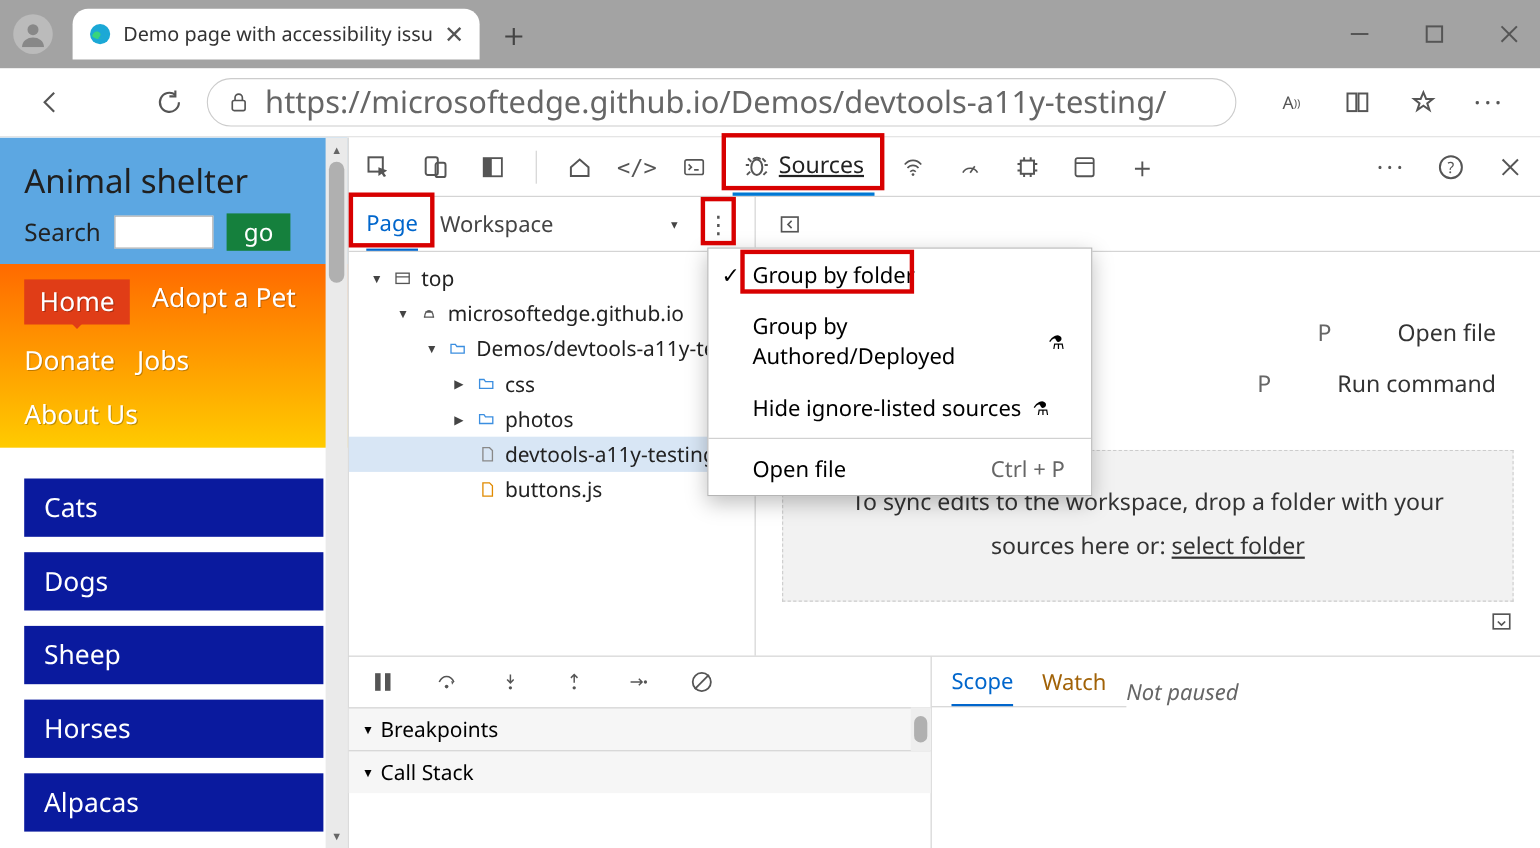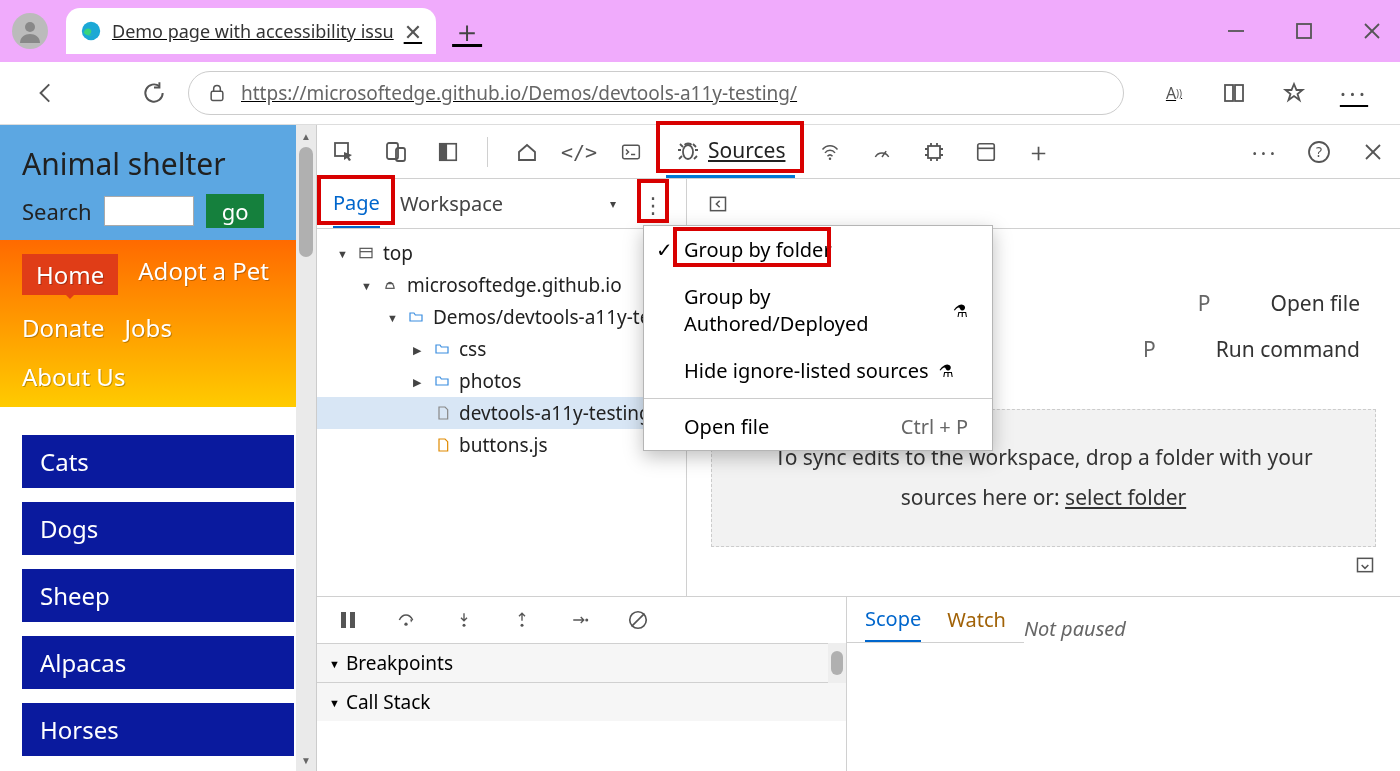--- a/index.html
+++ b/index.html
@@ -1,35 +1,35 @@
 <!DOCTYPE html>
 <html><head>
 <meta charset="utf-8">
 <style>
 * { box-sizing: border-box; margin: 0; padding: 0; font-family: "Segoe UI", system-ui, sans-serif; }
 body { width: 1400px; height: 771px; background: #d9d9d9; overflow: hidden; position: relative; }
 
 
-.browser-chrome { background: #f0abfc; text-decoration: underline; }
+.browser-chrome { background: #a3a3a3; }
 .title-bar { height: 62px; display: flex; align-items: center; padding: 0 12px; }
 .profile-icon { width: 36px; height: 36px; border-radius: 50%; background: #bbb; display: flex; align-items: center; justify-content: center; margin-right: 18px; }
 .tabs-area { display: flex; align-items: center; flex: 1; }
 .browser-tab { background: #fff; border-radius: 14px 14px 0 0; height: 46px; display: flex; align-items: center; padding: 0 14px; min-width: 370px; gap: 10px; }
 .tab-favicon { width: 22px; height: 22px; }
 .tab-title { font-size: 18px; color: #333; flex: 1; white-space: nowrap; overflow: hidden; }
 .tab-close { font-size: 22px; color: #555; cursor: pointer; }
 .new-tab-btn { margin-left: 16px; font-size: 30px; color: #444; cursor: pointer; }
 .window-controls { margin-left: auto; display: flex; gap: 36px; align-items: center; }
 .win-btn { width: 32px; height: 32px; display: flex; align-items: center; justify-content: center; cursor: pointer; }
 
 .address-row { background: #fff; height: 62px; display: flex; align-items: center; padding: 0 30px; gap: 18px; }
 .nav-icon { width: 32px; height: 32px; display:flex; align-items:center; justify-content:center; cursor:pointer; color:#333; }
 .nav-spacer { width: 40px; }
 .address-bar { flex: 1; height: 44px; border: 1px solid #ccc; border-radius: 22px; background:#fff; display:flex; align-items:center; padding:0 18px; gap:14px; }
-.url-text { font-size: 19px; color: #666; flex:1; white-space:nowrap; overflow:hidden; }
+.url-text { font-size: 28px; color: #666; flex:1; white-space:nowrap; overflow:hidden; }
 .right-icons { display:flex; gap:28px; margin-left:16px; align-items:center;}
 .right-icons .nav-icon { color:#555; }
 
 
 .content-area { display:flex; height: calc(771px - 62px - 62px); background:#fff; border-top: 1px solid #ddd;}
 .page-panel { width: 316px; position:relative; overflow:hidden; background:#fff;}
 .page-panel-inner { position:absolute; inset:0; }
 
 .shelter-header { background:#5ca7e2; padding: 18px 22px 12px 22px; }
 .shelter-title { font-size: 30px; color:#202020; font-weight:400; }
@@ -205,22 +205,22 @@
         <span class="nav-home-wrap nav-item">Home</span>
         <span class="nav-item">Adopt a Pet</span>
         <span class="nav-item">Donate</span>
         <span class="nav-item">Jobs</span>
         <span class="nav-item">About Us</span>
       </div>
       <div class="animal-list">
         <div class="animal-btn">Cats</div>
         <div class="animal-btn">Dogs</div>
         <div class="animal-btn">Sheep</div>
+        <div class="animal-btn">Horses</div>
         <div class="animal-btn">Alpacas</div>
-        <div class="animal-btn">Horses</div>
       </div>
     </div>
     <div class="page-scrollbar">
       <div class="scroll-arrow">▲</div>
       <div class="scroll-thumb" style="height:110px;"></div>
       <div style="flex:1"></div>
       <div class="scroll-arrow">▼</div>
     </div>
   </div>
 

